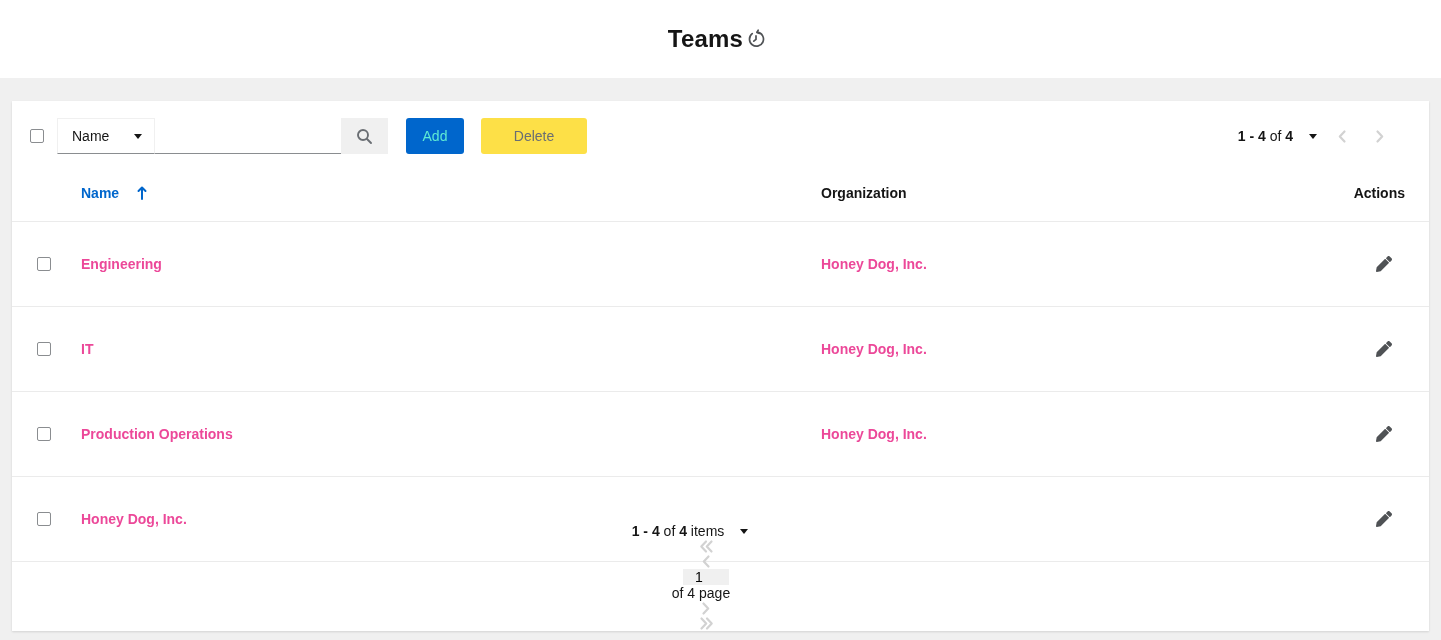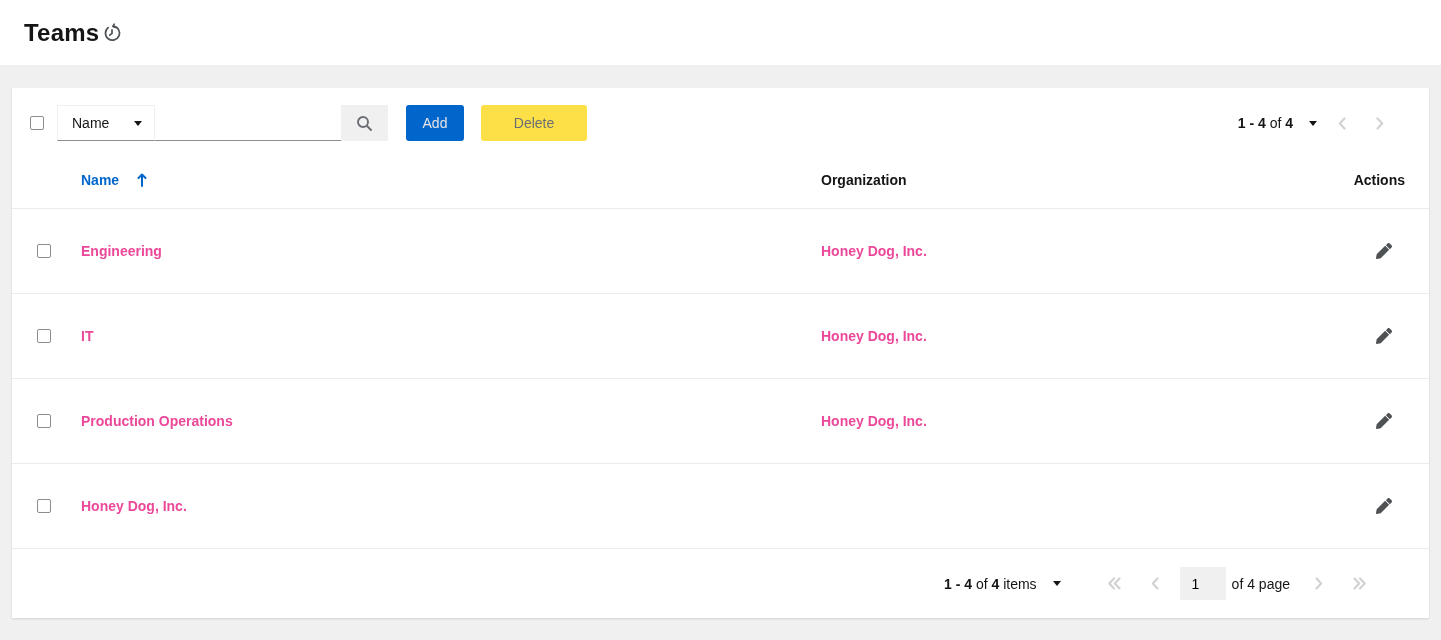--- a/index.html
+++ b/index.html
@@ -7,25 +7,25 @@
   body {
     font-family:"Liberation Sans", sans-serif;
     background:#f0f0f0;
     color:#151515;
     font-size:14px;
     overflow:hidden;
   }
 
   
   .page-header {
-    height:65px;
+    height:78px;
     background:#ffffff;
     display:flex;
     align-items:center;
-    justify-content:flex-start;
+    justify-content:center;
     padding:0 28px 0 24px;
   }
   .page-title {
     font-size:24px;
     font-weight:700;
     letter-spacing:.2px;
   }
   .history-btn {
     background:none; border:none; cursor:pointer;
     display:flex; align-items:center; justify-content:center;
@@ -96,21 +96,21 @@
     border:none;
     border-radius:3px;
     font-family:inherit;
     font-size:14px;
     cursor:pointer;
   }
   .btn-add {
     margin-left:18px;
     width:58px;
     background:#0066cc;
-    color:#e5e5e5;
+    color:#5eead4;
   }
   .btn-delete {
     margin-left:17px;
     width:106px;
     background:#fde047;
     color:#6a6e73;
     cursor:default;
   }
   .toolbar-spacer { flex:1; }
   .pagination-top {
@@ -176,21 +176,22 @@
     display:flex; align-items:center; justify-content:center;
     width:24px; height:24px;
   }
 
   
   .tfoot {
     height:69px;
     display:flex;
     align-items:center;
     justify-content:flex-end;
-    padding-right:48px;
+    padding-right:29px;
+    flex-direction:column;
   }
   .pag-bottom-summary {
     display:flex; align-items:center;
     margin-right:26px;
     white-space:nowrap;
   }
   .pag-bottom-summary b { font-weight:700; }
   .page-input {
     width:46px; height:33px;
     border:none;

